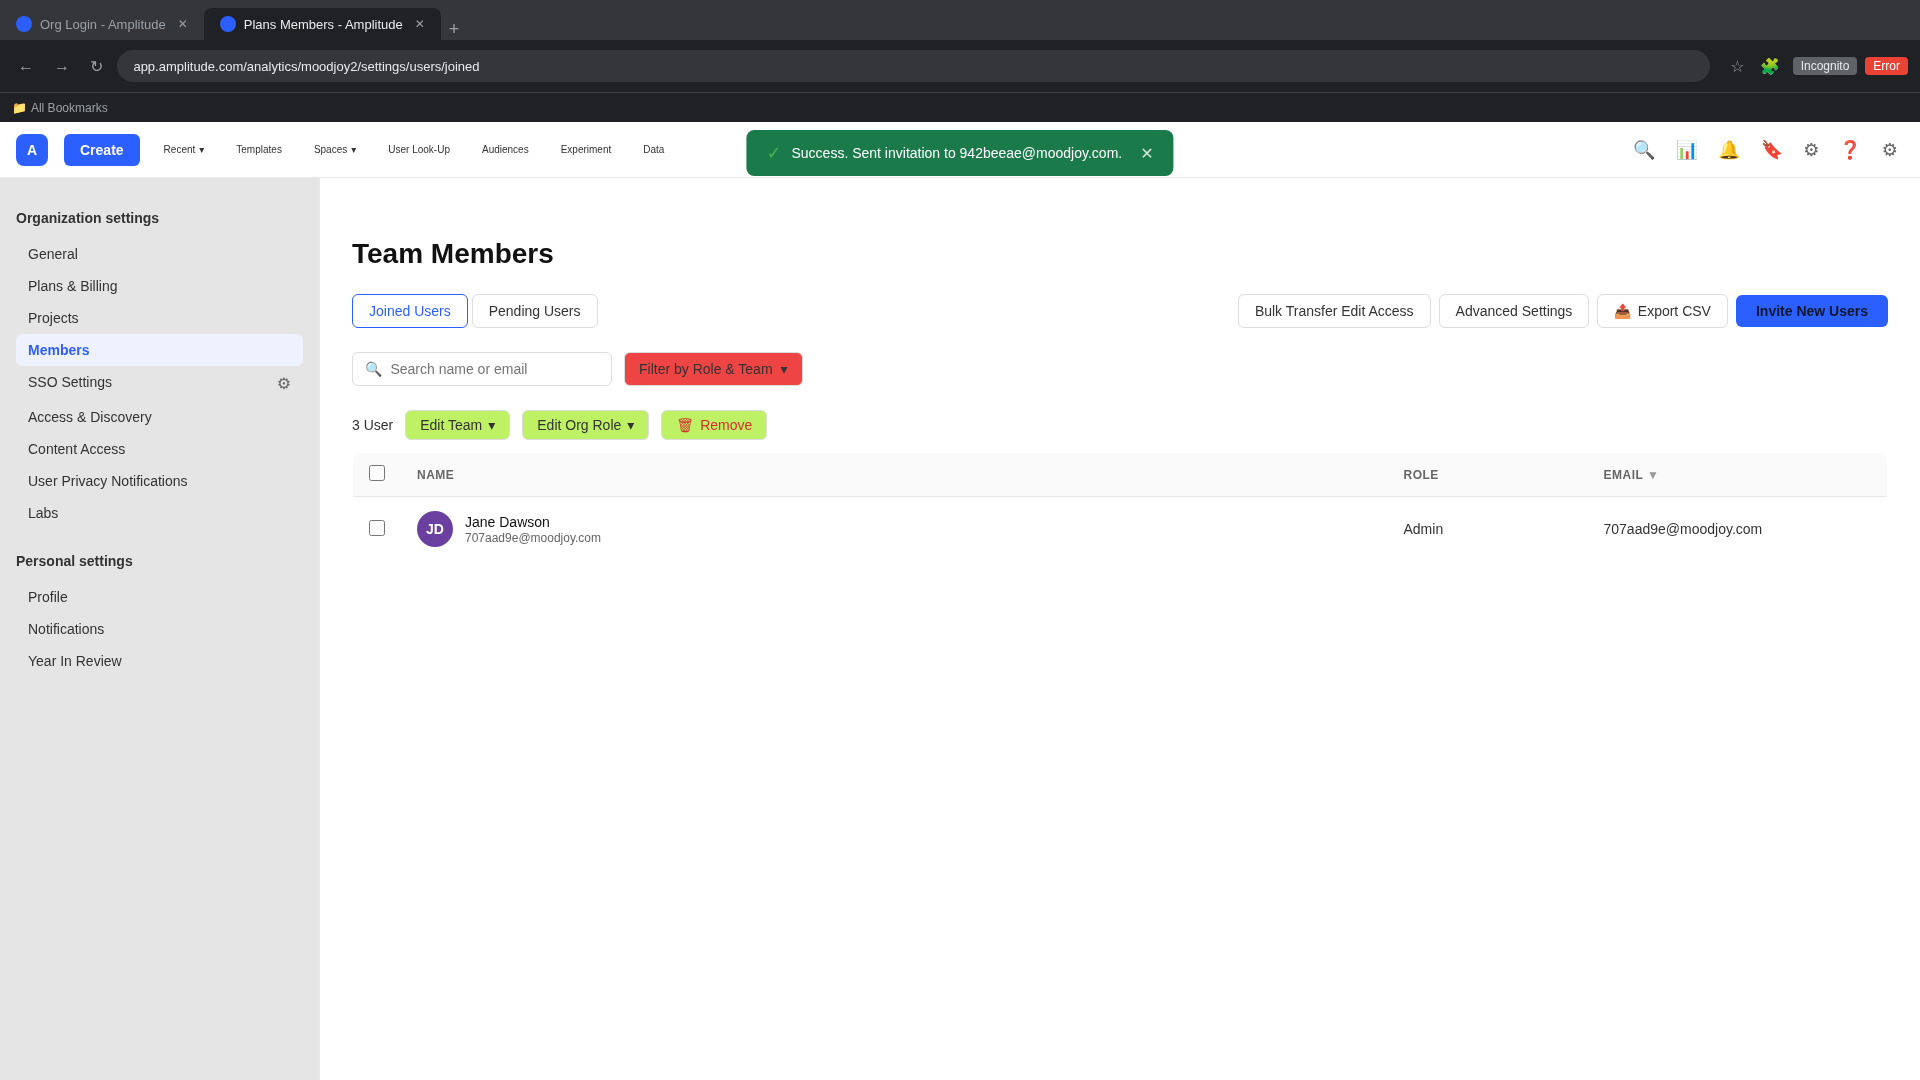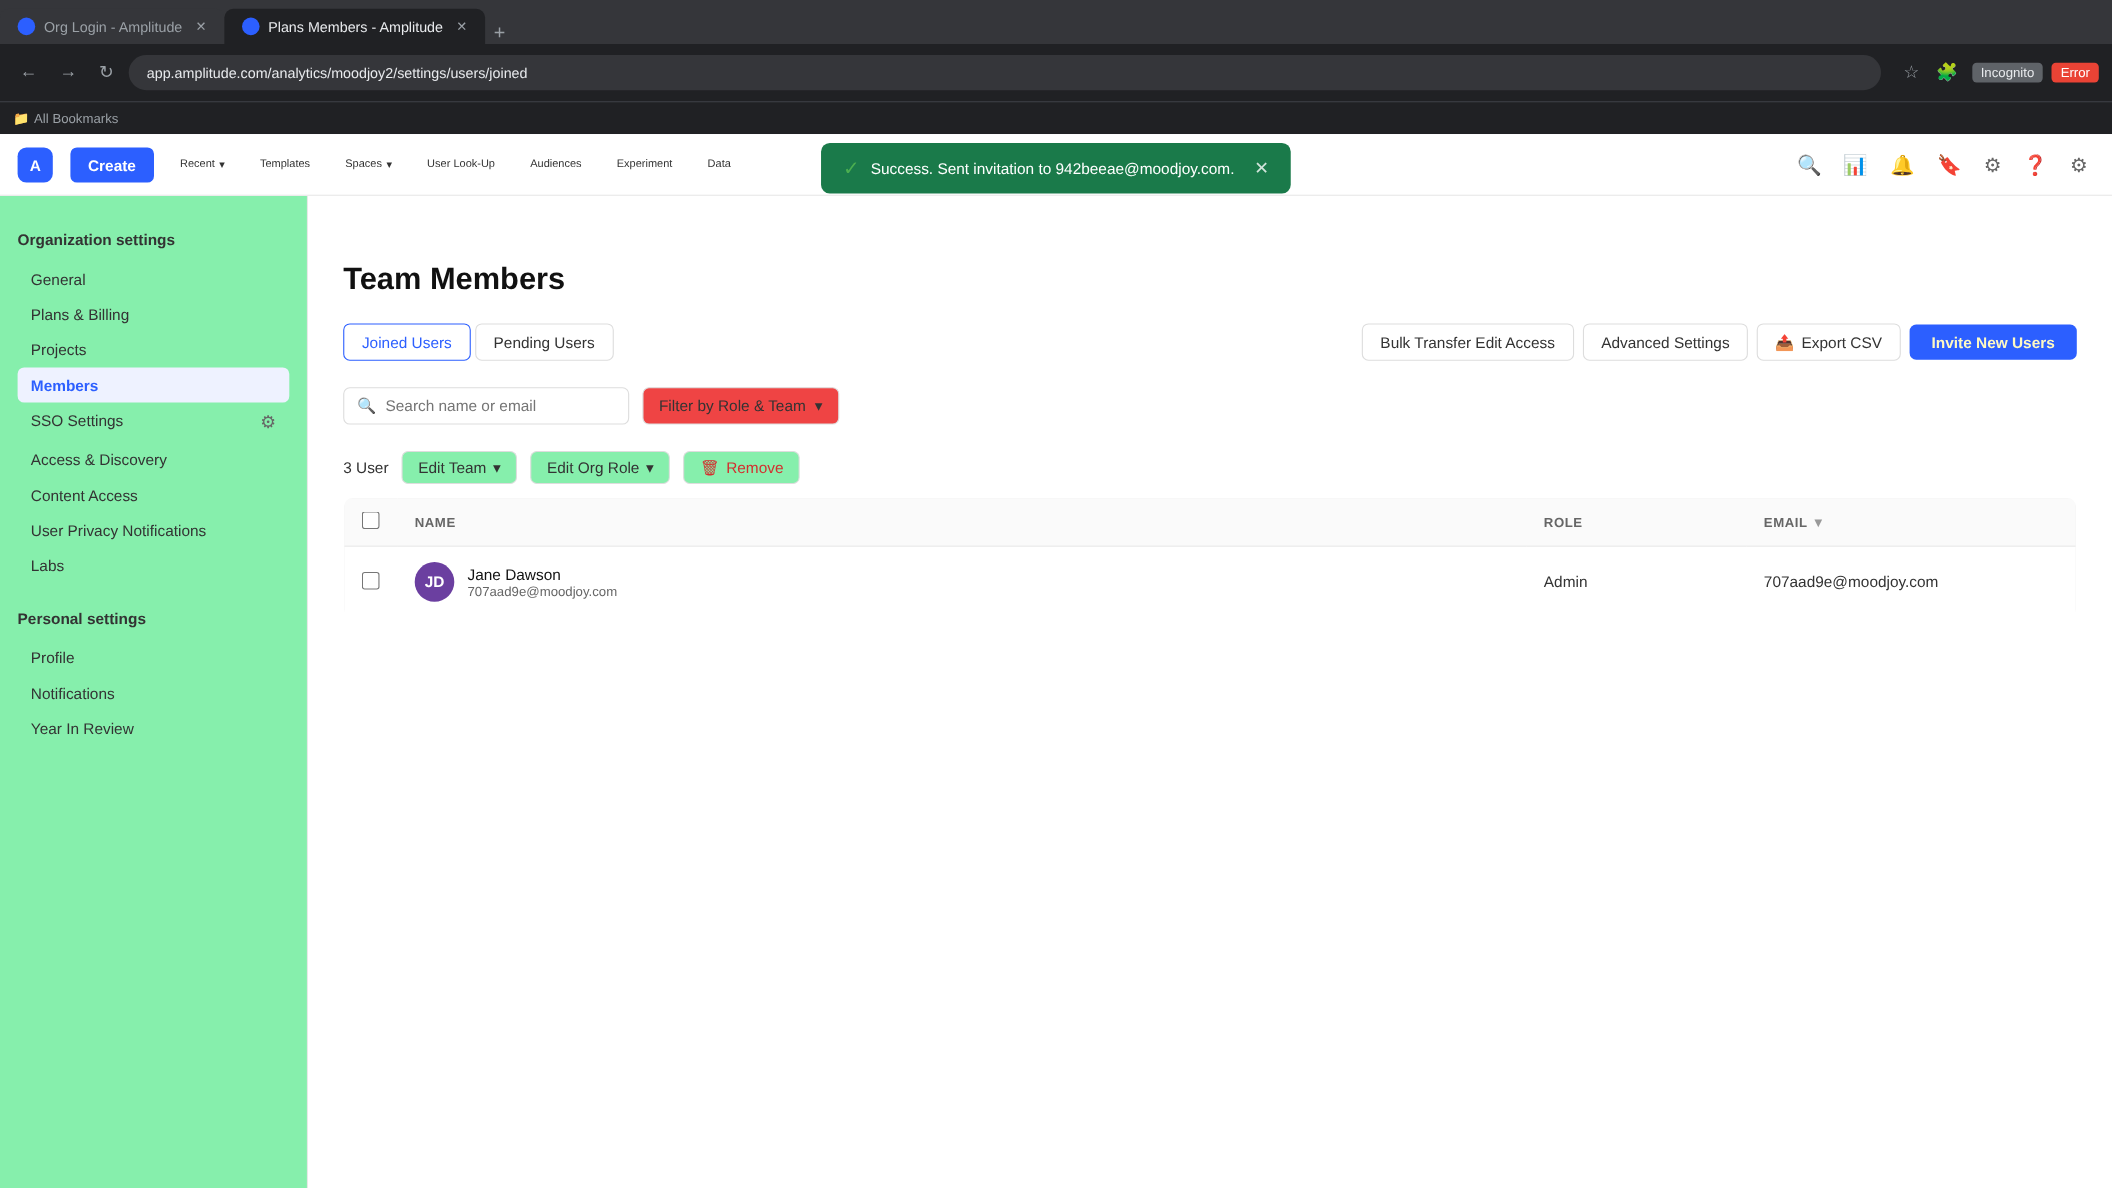--- a/index.html
+++ b/index.html
@@ -39,51 +39,51 @@
 
     
     .toast { position: absolute; top: 60px; left: 50%; transform: translateX(-50%); background: #1a7a4a; color: white; border-radius: 8px; padding: 12px 20px; display: flex; align-items: center; gap: 10px; font-size: 14px; z-index: 100; white-space: nowrap; }
     .toast-icon { color: #4caf50; font-size: 18px; }
     .toast-close { cursor: pointer; color: rgba(255,255,255,0.8); font-size: 16px; margin-left: 8px; }
 
     
     .main-layout { display: flex; flex: 1; }
 
     
-    .sidebar { width: 280px; border-right: 1px solid #e8e8e8; padding: 24px 16px; background: #86efac; flex-shrink: 0; }
+    .sidebar { width: 320px; border-right: 1px solid #e8e8e8; padding: 24px 16px; background: #e5e5e5; flex-shrink: 0; }
     .sidebar-section-title { font-size: 12px; font-weight: 600; color: #666; margin-bottom: 8px; text-transform: none; font-size: 14px; font-weight: 700; color: #333; margin-top: 8px; }
     .sidebar-item { padding: 8px 12px; border-radius: 6px; cursor: pointer; color: #333; font-size: 14px; display: flex; align-items: flex-start; justify-content: space-between; }
     .sidebar-item.active { color: #2c5fff; font-weight: 600; background: #eef2ff; }
     .sidebar-section { margin-bottom: 24px; }
     .sidebar-icon { color: #666; font-size: 16px; }
 
     
     .content-area { flex: 1; padding: 32px; background: white; }
     .page-title { font-size: 28px; font-weight: 700; color: #111; margin-bottom: 24px; margin-top: 28px; }
 
     
     .tabs-row { display: flex; align-items: center; justify-content: space-between; margin-bottom: 24px; }
     .tabs { display: flex; gap: 4px; }
     .tab-btn { padding: 8px 16px; border-radius: 6px; border: 1px solid #ddd; background: white; cursor: pointer; font-size: 14px; color: #333; }
     .tab-btn.active { border-color: #2c5fff; color: #2c5fff; background: white; font-weight: 500; }
     .tab-actions { display: flex; gap: 8px; align-items: center; }
     .action-btn { padding: 8px 16px; border-radius: 6px; border: 1px solid #ddd; background: white; cursor: pointer; font-size: 14px; color: #333; display: flex; align-items: center; gap: 6px; }
-    .primary-btn { background: #2c5fff; color: #fef9c3; border: none; padding: 8px 20px; border-radius: 6px; cursor: pointer; font-size: 14px; font-weight: 600; }
+    .primary-btn { background: #2c5fff; color: #0f172a; border: none; padding: 8px 20px; border-radius: 6px; cursor: pointer; font-size: 14px; font-weight: 600; }
 
     
     .toolbar { display: flex; align-items: center; gap: 12px; margin-bottom: 16px; }
     .search-box { display: flex; align-items: center; border: 1px solid #ddd; border-radius: 6px; padding: 8px 12px; gap: 8px; background: white; width: 260px; }
     .search-box input { border: none; outline: none; font-size: 14px; color: #999; width: 100%; }
     .search-icon { color: #999; font-size: 14px; }
     .filter-dropdown { display: flex; align-items: center; border: 1px solid #ddd; border-radius: 6px; padding: 8px 14px; gap: 8px; background: #ef4444; cursor: pointer; font-size: 14px; color: #333; }
 
     
     .selection-toolbar { display: flex; align-items: center; gap: 12px; padding: 8px 0; margin-bottom: 4px; }
     .selection-count { font-size: 14px; color: #333; font-weight: 500; }
-    .selection-btn { padding: 6px 14px; border-radius: 6px; border: 1px solid #ddd; background: #86efac; cursor: pointer; font-size: 14px; color: #333; display: flex; align-items: center; gap: 6px; }
+    .selection-btn { padding: 6px 14px; border-radius: 6px; border: 1px solid #ddd; background: #bef264; cursor: pointer; font-size: 14px; color: #333; display: flex; align-items: center; gap: 6px; }
     .selection-btn.danger { color: #d32f2f; }
 
     
     .members-table { width: 100%; border-collapse: collapse; border: 1px solid #e8e8e8; border-radius: 8px; overflow: hidden; }
     .members-table th { text-align: left; padding: 12px 16px; font-size: 12px; font-weight: 600; color: #666; text-transform: uppercase; letter-spacing: 0.5px; border-bottom: 1px solid #e8e8e8; background: #fafafa; }
     .members-table td { padding: 14px 16px; border-bottom: 1px solid #f0f0f0; }
     .members-table tr:last-child td { border-bottom: none; }
     .checkbox-col { width: 40px; }
     .name-col { min-width: 300px; }
     .role-col { width: 200px; }

